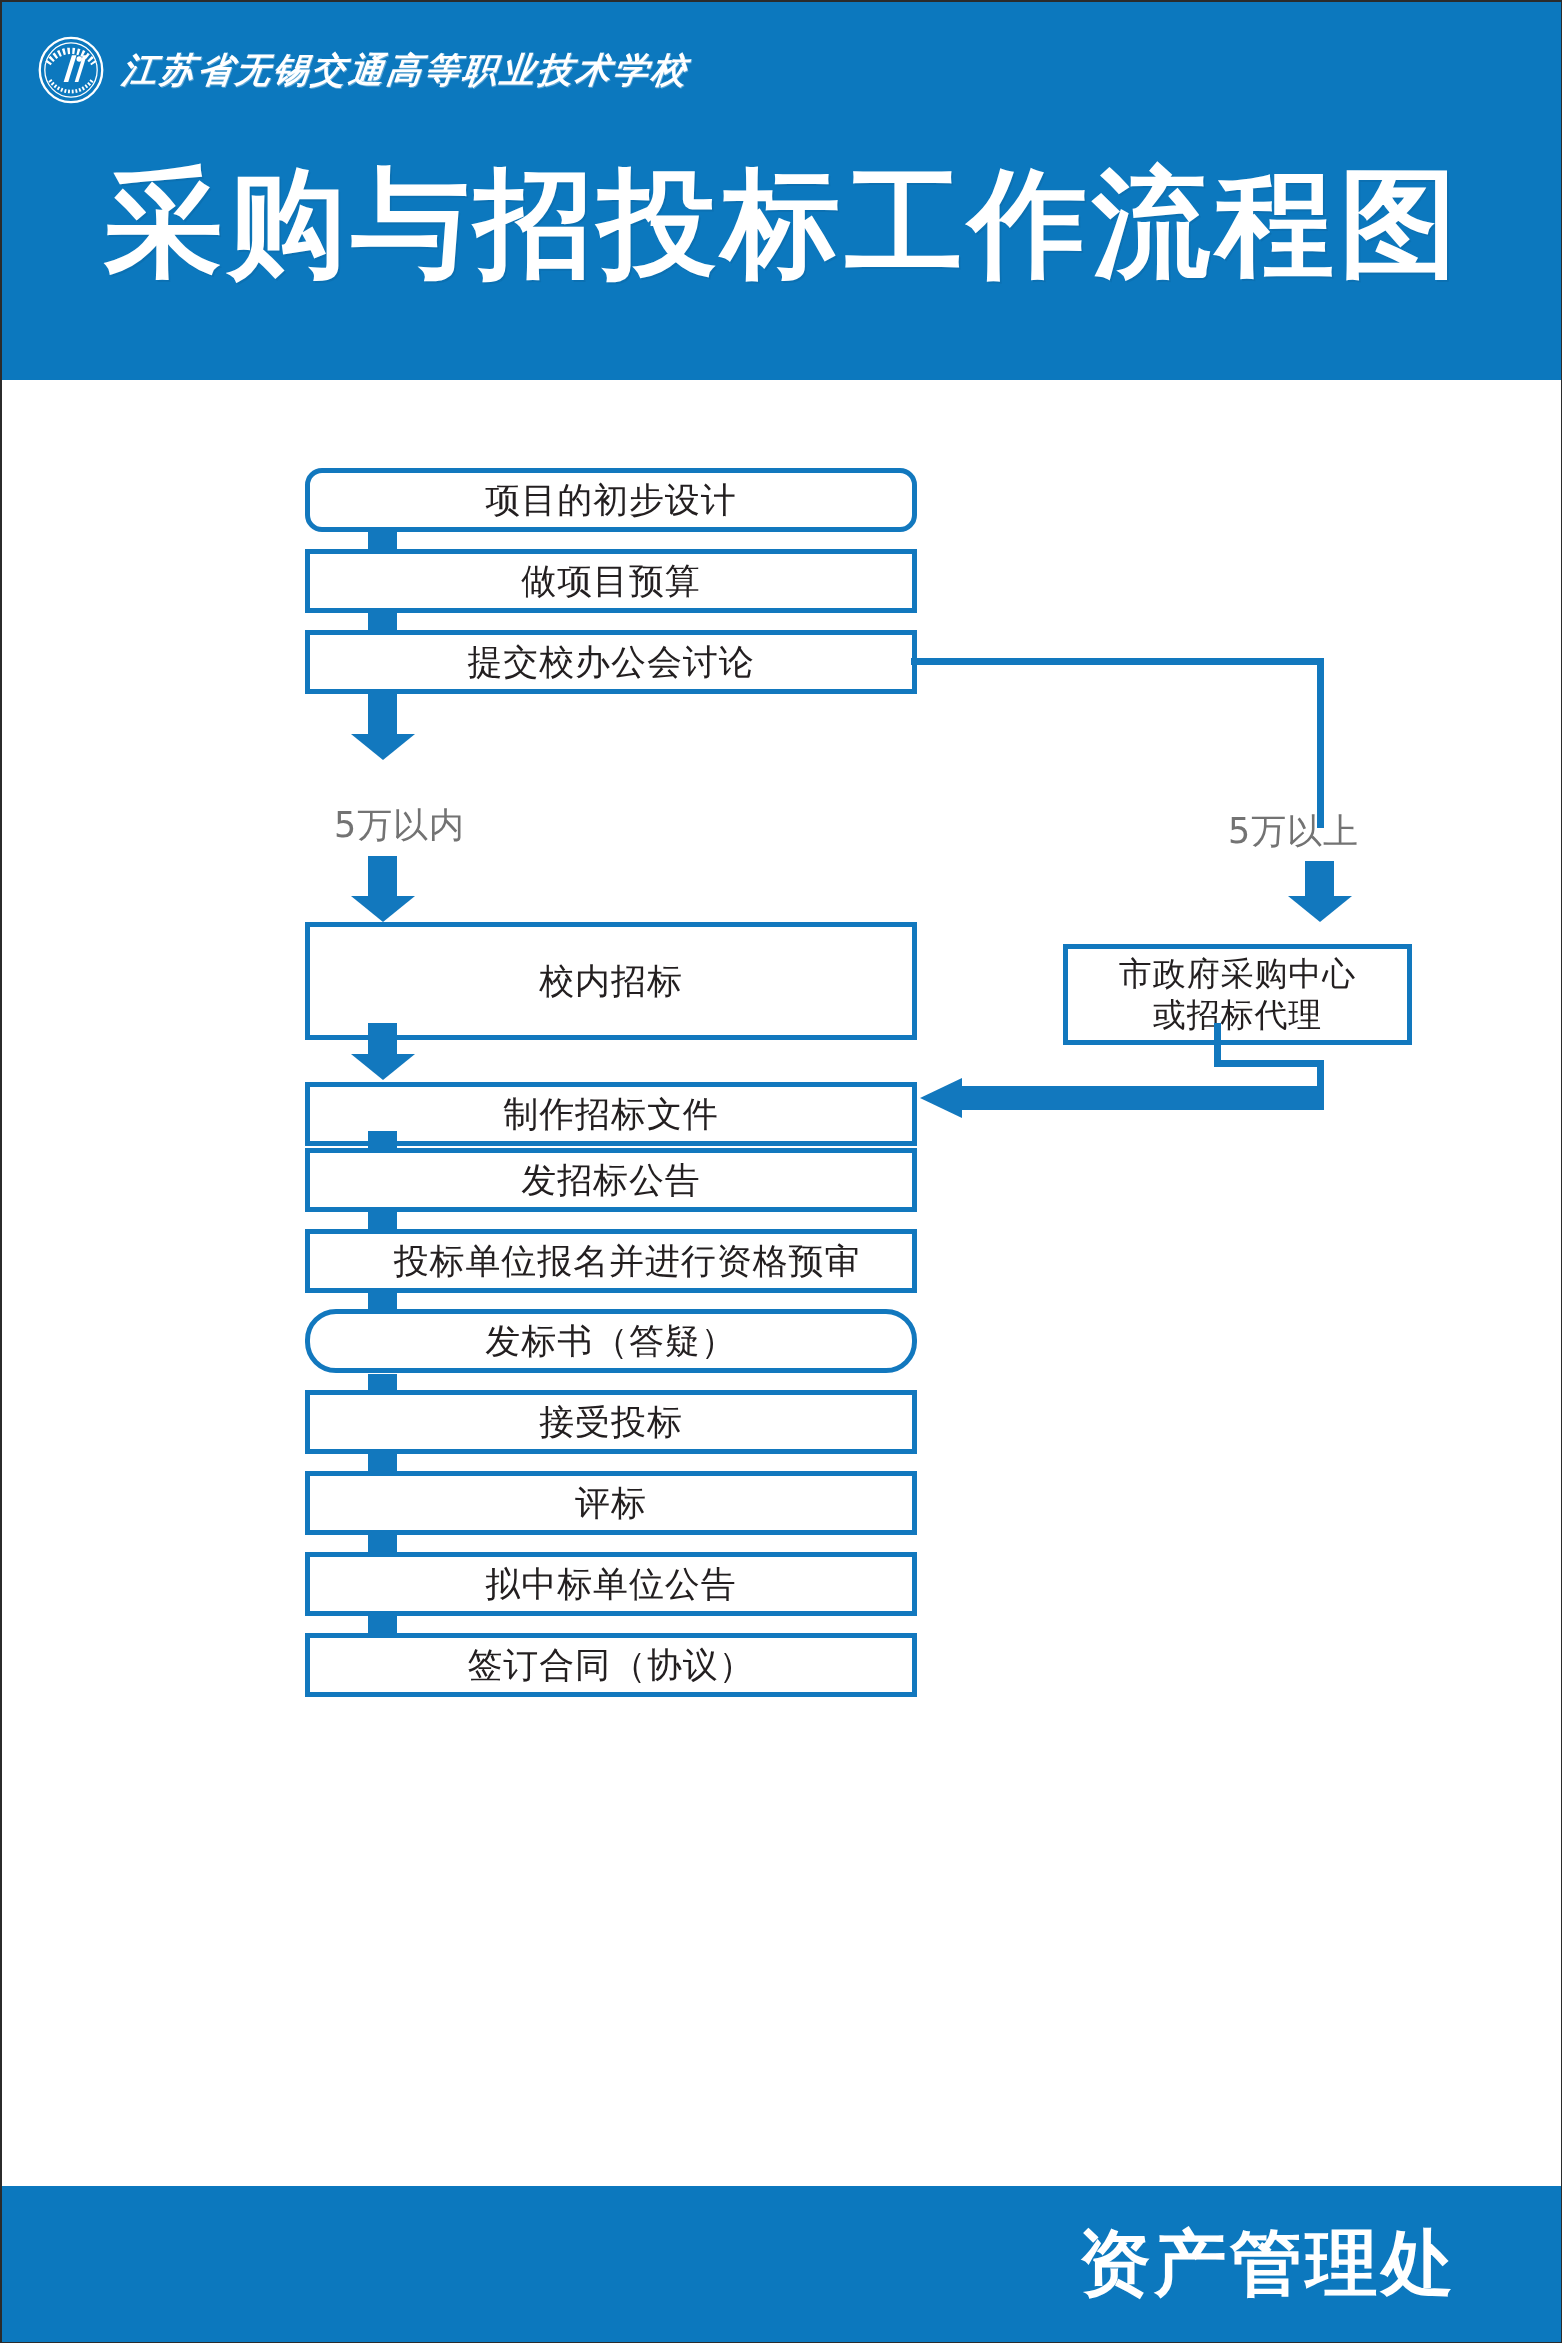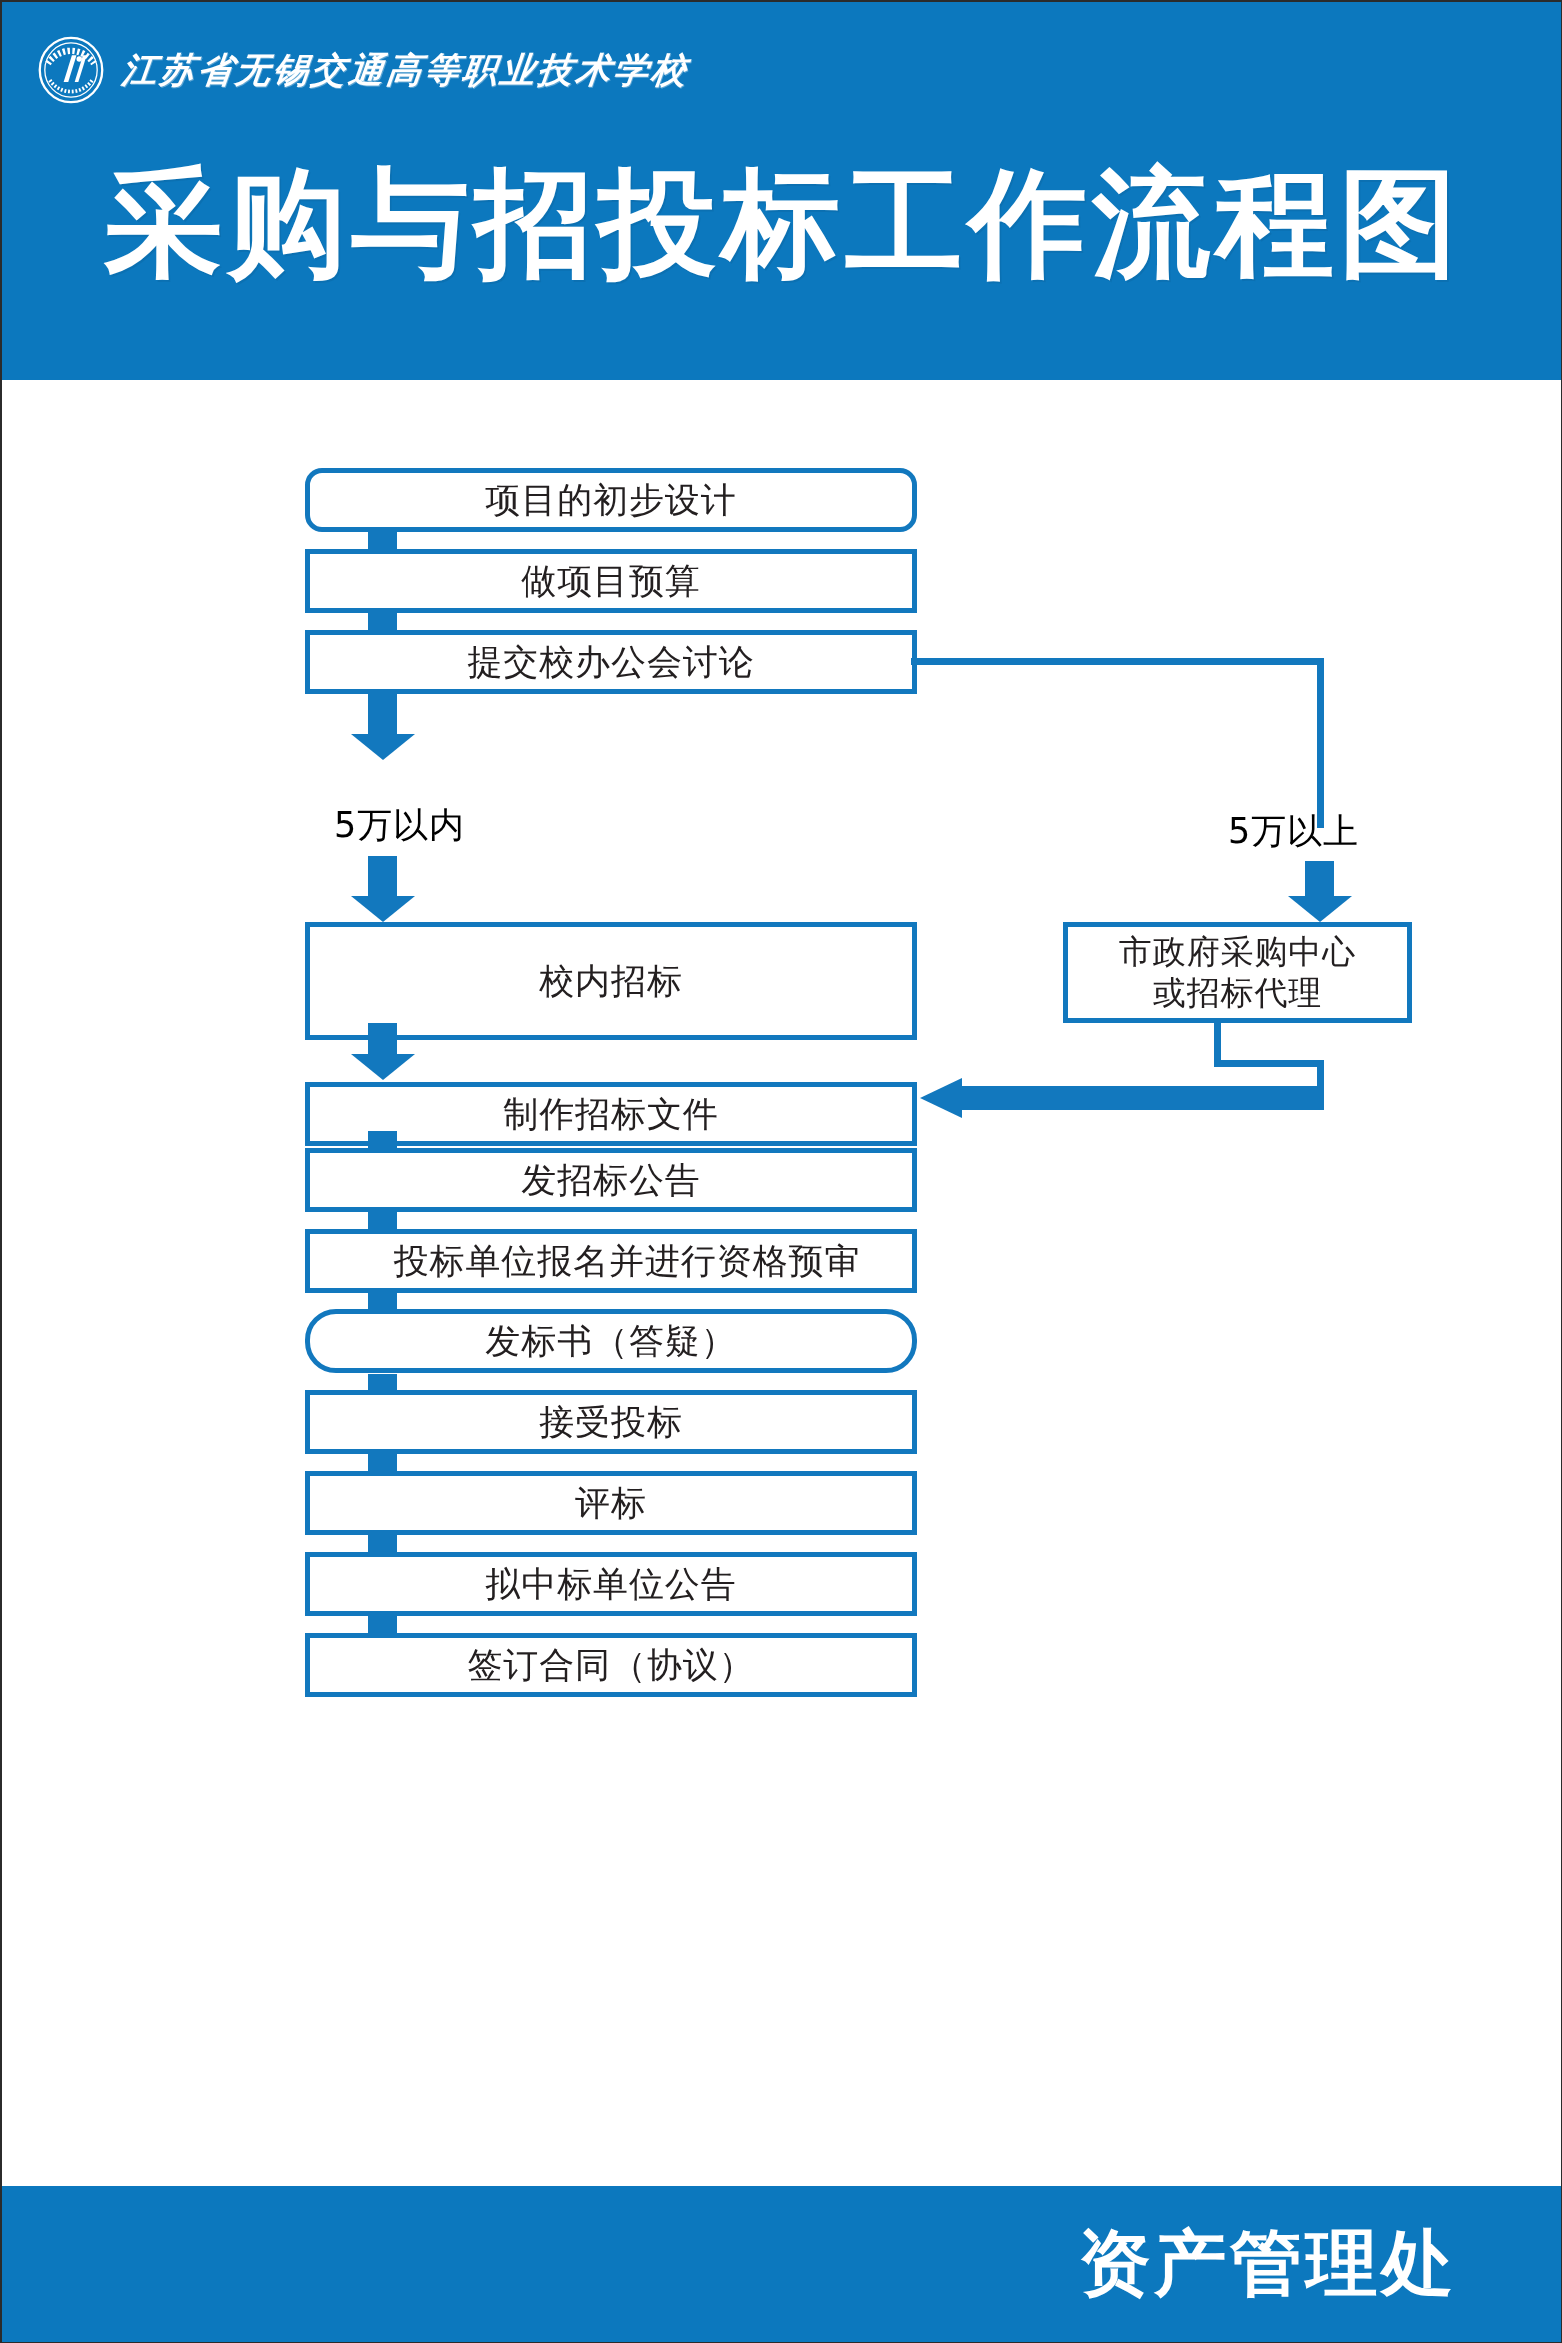--- a/index.html
+++ b/index.html
@@ -120,21 +120,21 @@
     border-bottom:20px solid transparent;
     border-right:42px solid #1278BE;
   }
 
   
   .line-h{position:absolute;background:#1278BE;height:7.3px;}
   .line-v{position:absolute;background:#1278BE;width:7.3px;}
 
   .branch-label{
     position:absolute;
-    color:#000000;
+    color:#737373;
     font-size:35px;
     letter-spacing:0.9px;
     white-space:nowrap;
     font-family:"DejaVu Sans","Liberation Sans",sans-serif;
   }
 
   
   .footer{
     position:absolute;left:0;bottom:0;
     width:1563px;height:156px;
@@ -209,21 +209,21 @@
     </div>
 
     <div class="branch-label" style="left:1226px;top:428px;">5万以上</div>
     <div class="arrow-down" style="left:1286px;top:481px;height:61px;">
       <span class="shaft"></span>
         <span class="head"></span>
     </div>
 
     <div class="node main tall" style="top:542px;">校内招标</div>
 
-    <div class="node side" style="top:542px;flex-direction:column;">
+    <div class="node side" style="top:564px;flex-direction:column;">
       <span>市政府采购中心</span>
       <span>或招标代理</span>
     </div>
 
     <div class="arrow-down" style="left:349px;top:643px;height:57px;">
       <span class="shaft"></span>
         <span class="head"></span>
     </div>
 
     <div class="line-v" style="left:1212px;top:643px;height:42px;"></div>

